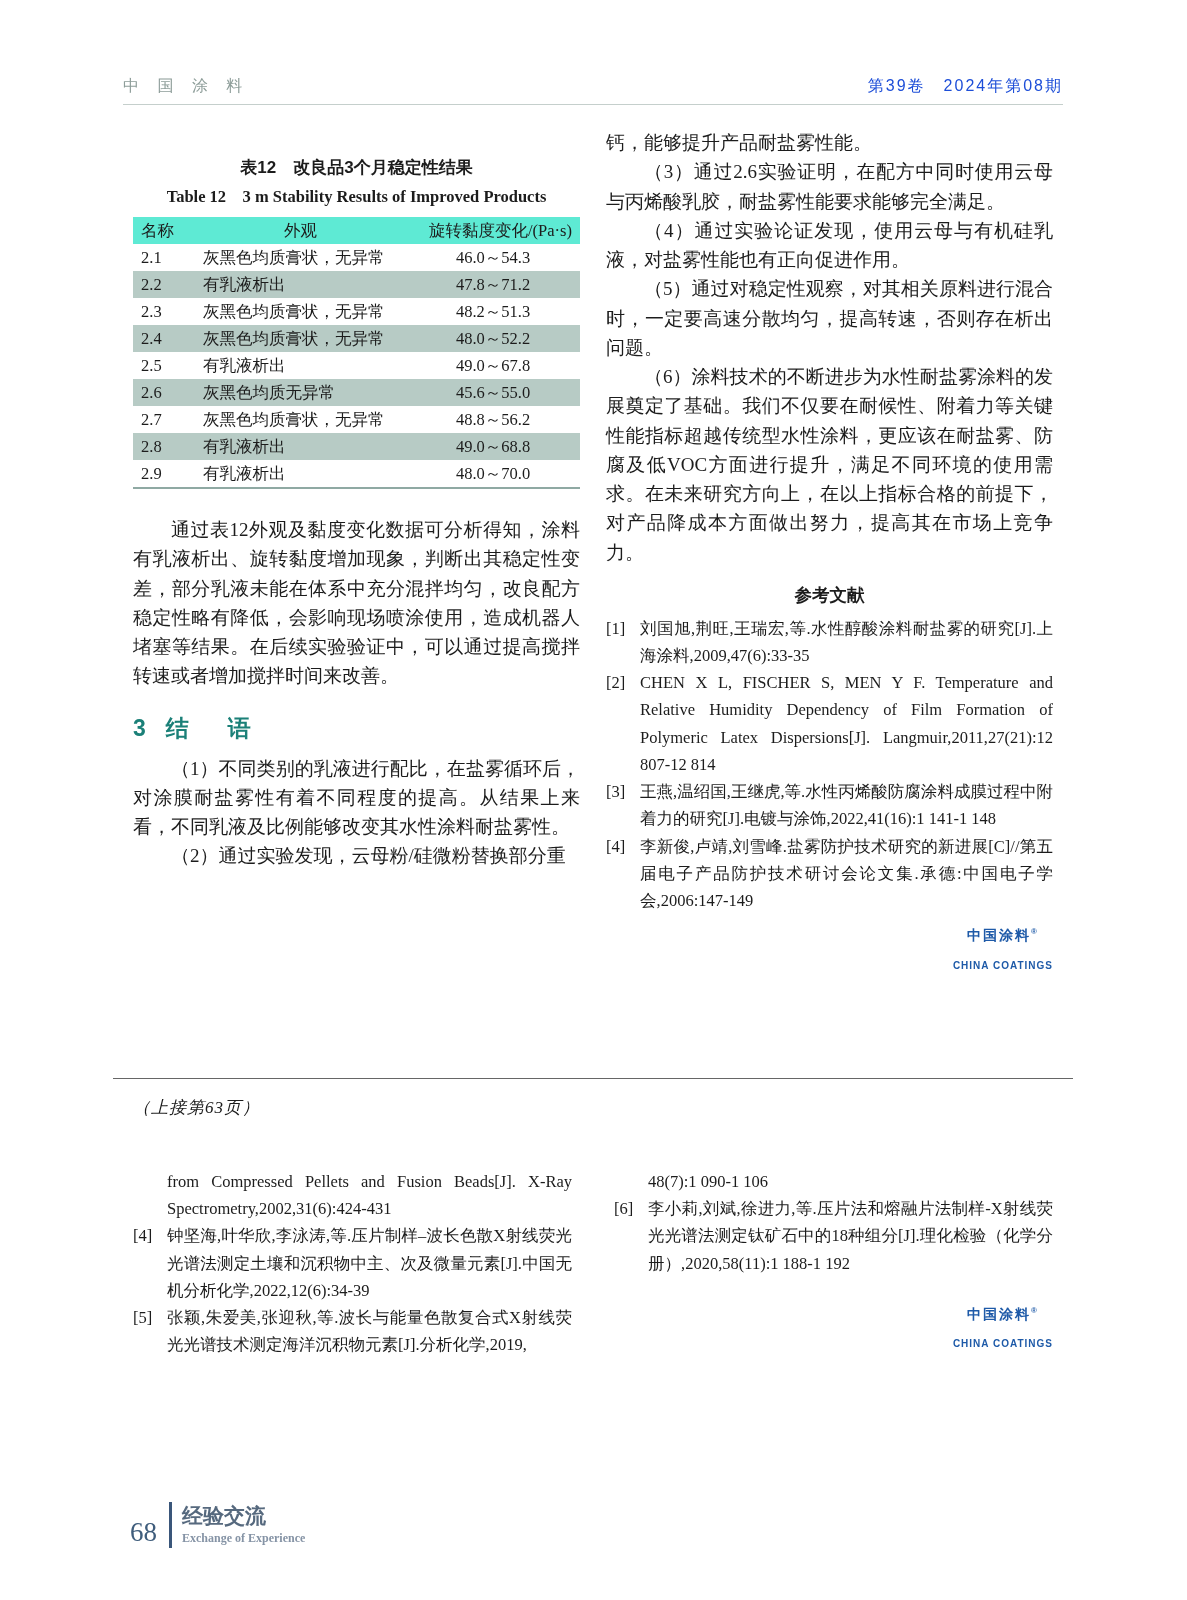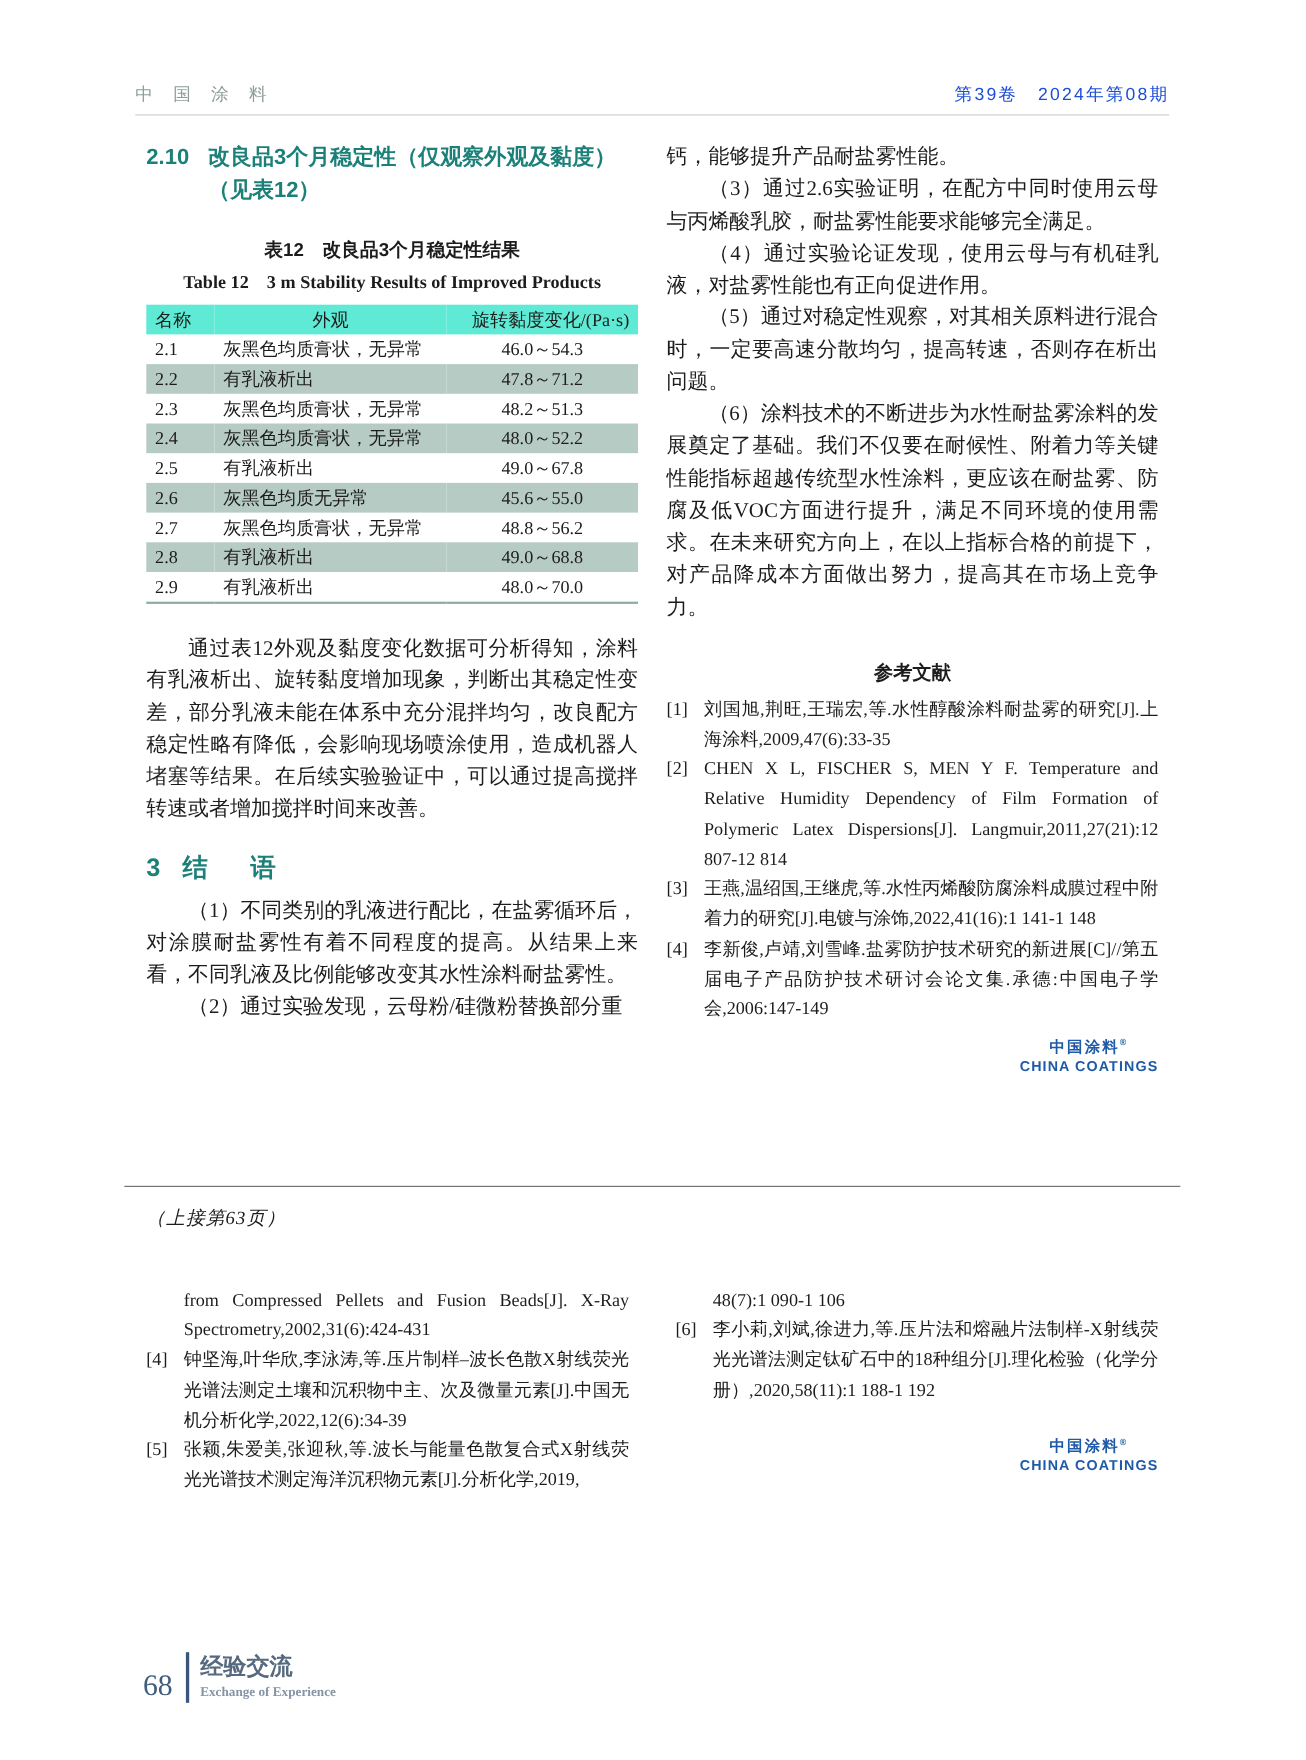--- a/index.html
+++ b/index.html
@@ -44,34 +44,34 @@
   .para.noindent{text-indent:0;}
   .left-para{margin-top:26px;}
 
   .concl-head{margin-top:22px;margin-bottom:10px;display:flex;align-items:baseline;
               color:#1b8078;font-family:"Liberation Sans","DejaVu Sans",sans-serif;
               font-weight:bold;font-size:23px;}
   .concl-num{margin-right:20px;}
   .concl-title{letter-spacing:8px;}
 
   
-  .ref-head{margin-top:32px;margin-bottom:8px;text-align:center;
+  .ref-head{margin-top:16px;margin-bottom:8px;text-align:center;
             font-family:"Liberation Sans","DejaVu Sans",sans-serif;font-weight:bold;font-size:17.5px;}
   .ref-item{display:flex;font-size:16.5px;line-height:1.65;}
   .ref-idx{width:34px;flex-shrink:0;}
   .ref-text{flex:1;text-align:justify;}
   .ref-cont{padding-left:34px;font-size:16.5px;line-height:1.65;text-align:justify;}
 
   
   .logo{width:fit-content;margin-left:auto;margin-top:14px;color:#1e5aa8;text-align:center;}
   .logo-cn{font-family:"Liberation Sans","DejaVu Sans",sans-serif;font-weight:bold;
            font-size:14px;letter-spacing:2px;line-height:1.1;}
   .logo-reg{font-size:8px;vertical-align:super;}
   .logo-en{font-family:"Liberation Sans","DejaVu Sans",sans-serif;font-weight:bold;
-           font-size:13px;letter-spacing:1px;margin-top:2px;}
+           font-size:10px;letter-spacing:1px;margin-top:16px;}
 
   
   .divider{position:absolute;top:1078px;left:113px;width:960px;border-top:1.5px solid #666;}
   .cont-note{position:absolute;top:1096px;left:133px;font-size:17px;font-style:italic;letter-spacing:1px;}
   .bottom{position:absolute;top:1168px;left:133px;width:920px;display:flex;gap:42px;}
 
   
   .footer{position:absolute;left:130px;bottom:52px;display:flex;align-items:center;}
   .page-num{font-size:27px;color:#3f5d7c;margin-right:12px;align-self:flex-end;}
   .footer-bar{width:3px;height:46px;background:#3a567a;margin-right:10px;}
@@ -85,24 +85,20 @@
 <div class="page">
 
   <div class="run-head">
     <span class="journal-name">中 国 涂 料</span>
     <span class="issue-info">第39卷　2024年第08期</span>
   </div>
 
   <div class="main">
 
     <div class="col">
-      <div class="sec-head">
-        <span class="sec-num">2.10</span>
-        <span class="sec-title">改良品3个月稳定性（仅观察外观及黏度）（见表12）</span>
-      </div>
 
       <div class="tbl-title-cn">表12　改良品3个月稳定性结果</div>
       <div class="tbl-title-en">Table 12　3 m Stability Results of Improved Products</div>
 
       <table class="stab">
         <thead>
           <tr>
             <th class="c-name">名称</th>
             <th class="c-app">外观</th>
             <th class="c-visc">旋转黏度变化/(Pa·s)</th>

